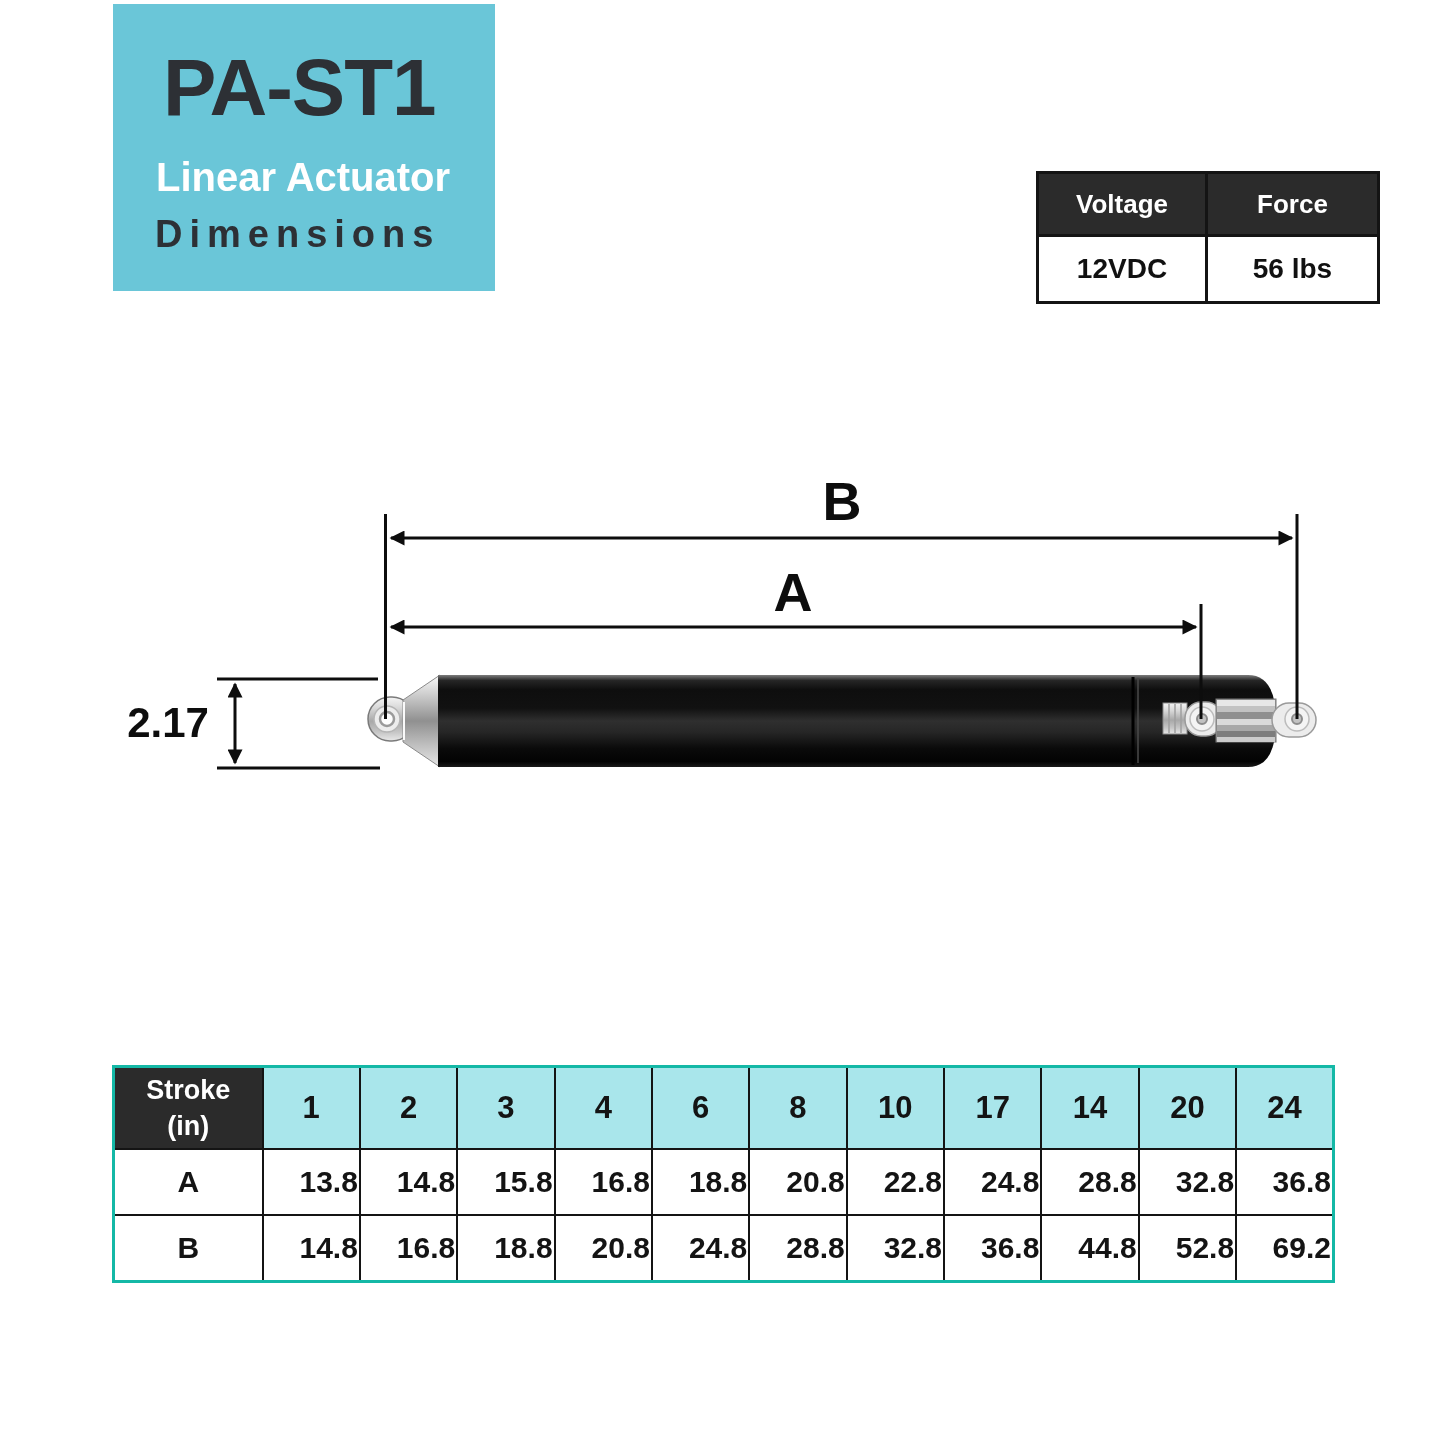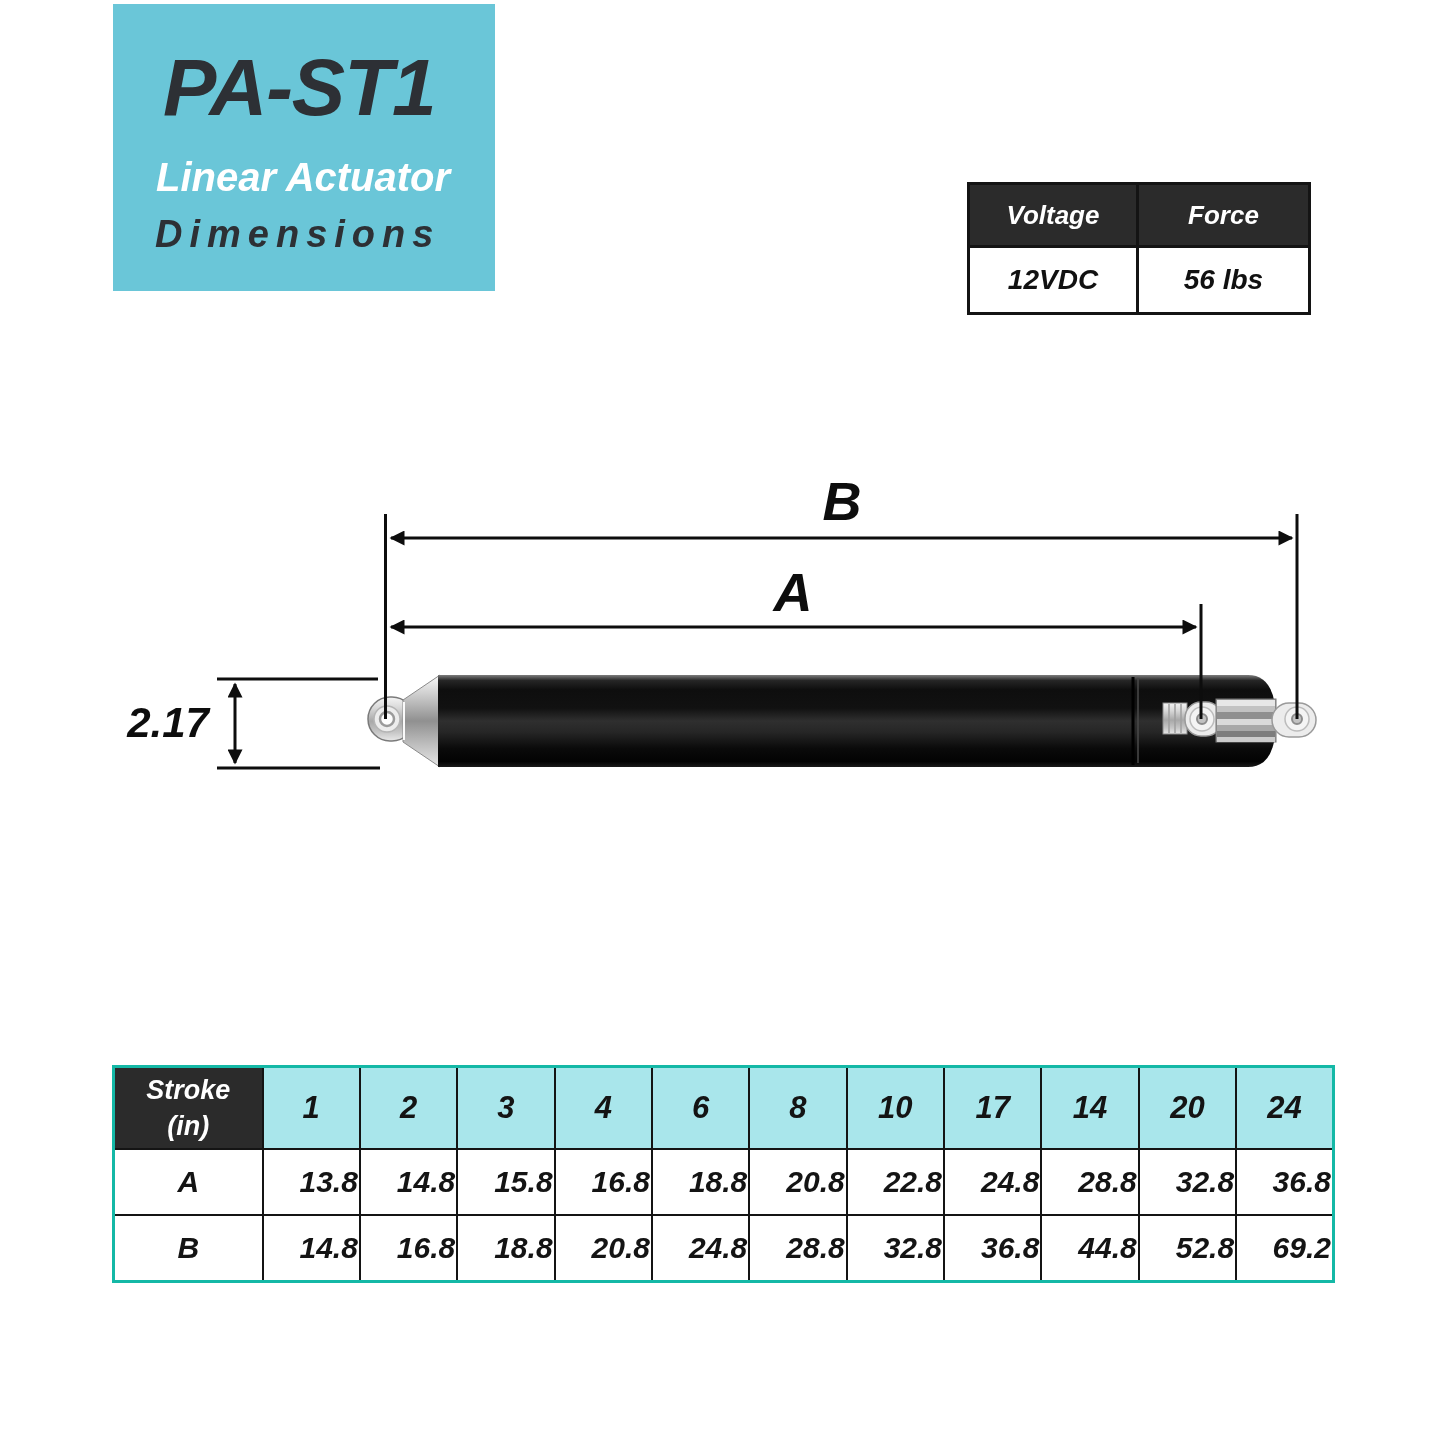--- a/index.html
+++ b/index.html
@@ -1,30 +1,30 @@
 <!DOCTYPE html>
 <html><head>
 <meta charset="utf-8">
 <style>
   html,body{margin:0;padding:0;background:#ffffff;}
   .page{
     position:relative;width:1445px;height:1445px;background:#ffffff;
-    font-family:"Liberation Sans",sans-serif;overflow:hidden;font-style:italic;
+    font-family:"Liberation Sans",sans-serif;overflow:hidden;
   }
   
   .brand-box{position:absolute;left:113px;top:4px;width:382px;height:287px;background:#6ac6d8;}
   .brand-title{position:absolute;left:50px;top:44px;font-size:80px;font-weight:bold;
     color:#2d3035;letter-spacing:-1px;line-height:1;}
   .brand-sub1{position:absolute;left:43px;top:153px;font-size:40px;font-weight:bold;
     color:#ffffff;line-height:1;}
   .brand-sub2{position:absolute;left:42px;top:211px;font-size:38px;font-weight:bold;
     color:#2d3035;letter-spacing:7px;line-height:1;}
   
-  .spec-table{position:absolute;left:967px;top:171px;width:341px;border-collapse:collapse;
-    table-layout:fixed;margin-top:11px;}
+  .spec-table{position:absolute;left:1036px;top:171px;width:341px;border-collapse:collapse;
+    table-layout:fixed;}
   .spec-table th{background:#2b2b2b;color:#ffffff;font-size:26px;font-weight:bold;
     height:58px;text-align:center;border:3px solid #141414;}
   .spec-table td{background:#ffffff;color:#111111;font-size:28px;font-weight:bold;
     height:62px;text-align:center;border:3px solid #141414;}
   
   .diagram{position:absolute;left:100px;top:460px;width:1250px;height:360px;}
   .dim-label{font-size:54px;font-weight:bold;fill:#0d0d0d;}
   .dim-label-small{font-size:42px;font-weight:bold;fill:#0d0d0d;}
   
   .stroke-table{position:absolute;left:112px;top:1065px;width:1223px;border-collapse:collapse;

